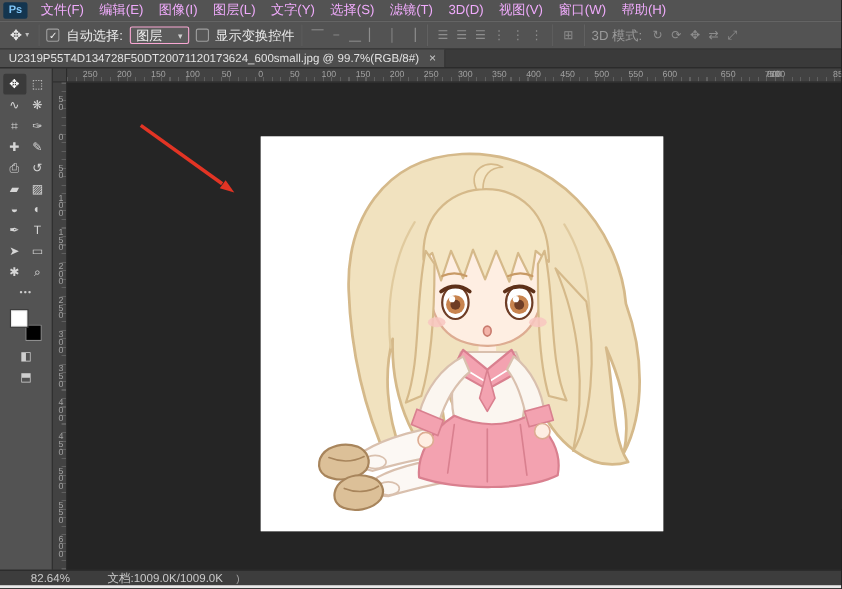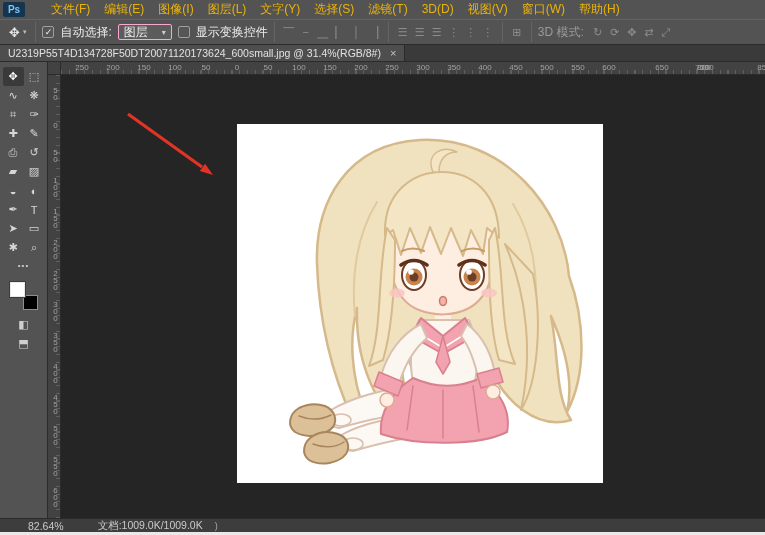--- a/index.html
+++ b/index.html
@@ -1,23 +1,23 @@
 <!DOCTYPE html>
 <html><head>
 <meta charset="utf-8">
 <style>
   * { margin:0; padding:0; box-sizing:border-box; }
   body { background:#1a1a1a; font-family:"Liberation Sans","DejaVu Sans",sans-serif; }
   .ps-root { position:relative; width:765px; height:535px; background:#282828; overflow:hidden; user-select:none; }
 
   
   .menu-bar { position:absolute; left:0; top:0; width:100%; height:19px; background:#535353; display:flex; align-items:center; padding-left:3px; z-index:5; }
-  .ps-logo { width:22px; height:15px; background:#14354f; color:#7fc4f5; font-size:10px; font-weight:bold; display:flex; align-items:center; justify-content:center; border-radius:2px; margin-right:19px;text-align:right; }
+  .ps-logo { width:22px; height:15px; background:#14354f; color:#7fc4f5; font-size:10px; font-weight:bold; display:flex; align-items:center; justify-content:center; border-radius:2px; margin-right:5px;text-align:right; }
   .menu-items { display:flex; }
-  .menu-items span { color:#eab308; font-size:12px; padding:0 7px; line-height:19px; white-space:nowrap; cursor:default; }
+  .menu-items span { color:#f0abfc; font-size:12px; padding:0 7px; line-height:19px; white-space:nowrap; cursor:default; }
 
   
   .options-bar { position:absolute; left:0; top:19px; width:100%; height:26px; background:#535353; border-top:1px solid #646464; border-bottom:1px solid #2b2b2b; display:flex; align-items:center; gap:6px; padding:0 6px; z-index:5; }
   .opt-tool { color:#e8e8e8; font-size:13px; display:flex; align-items:center; gap:3px; padding:0 3px; }
   .opt-tool .dd { font-size:7px; color:#bdbdbd; }
   .vsep { width:1px; height:20px; background:#3e3e3e; border-right:1px solid #656565; flex:0 0 auto; }
   .checkbox { width:12px; height:12px; border:1px solid #9f9f9f; background:#565656; display:inline-flex; align-items:center; justify-content:center; font-size:9px; color:#f2f2f2; line-height:1; border-radius:2px; }
   .opt-label { color:#ececec; font-size:12px; white-space:nowrap; }
   .dropdown { height:16px; min-width:54px; background:#5c5c5c; border:1px solid #f9a8d4; border-radius:2px; display:flex; align-items:center; justify-content:space-between; padding:0 5px; color:#ececec; font-size:12px; gap:6px; }
   .dropdown .arrow { font-size:8px; color:#cfcfcf; }
@@ -133,21 +133,21 @@
         <span>↻</span>
         <span>⟳</span>
         <span>✥</span>
         <span>⇄</span>
         <span>⤢</span>
       </div>
   </div>
 
   <div class="tab-bar">
     <div class="doc-tab">
-      <span class="title">U2319P55T4D134728F50DT20071120173624_600small.jpg @ 31.4%(RGB/8#)</span>
+      <span class="title">U2319P55T4D134728F50DT20071120173624_600small.jpg @ 99.7%(RGB/8#)</span>
       <span class="close">×</span>
     </div>
   </div>
 
   <div class="workspace">
 
     <div class="toolbar">
       <div class="tools-grid">
           <span class="selected">✥</span>
           <span>⬚</span>

